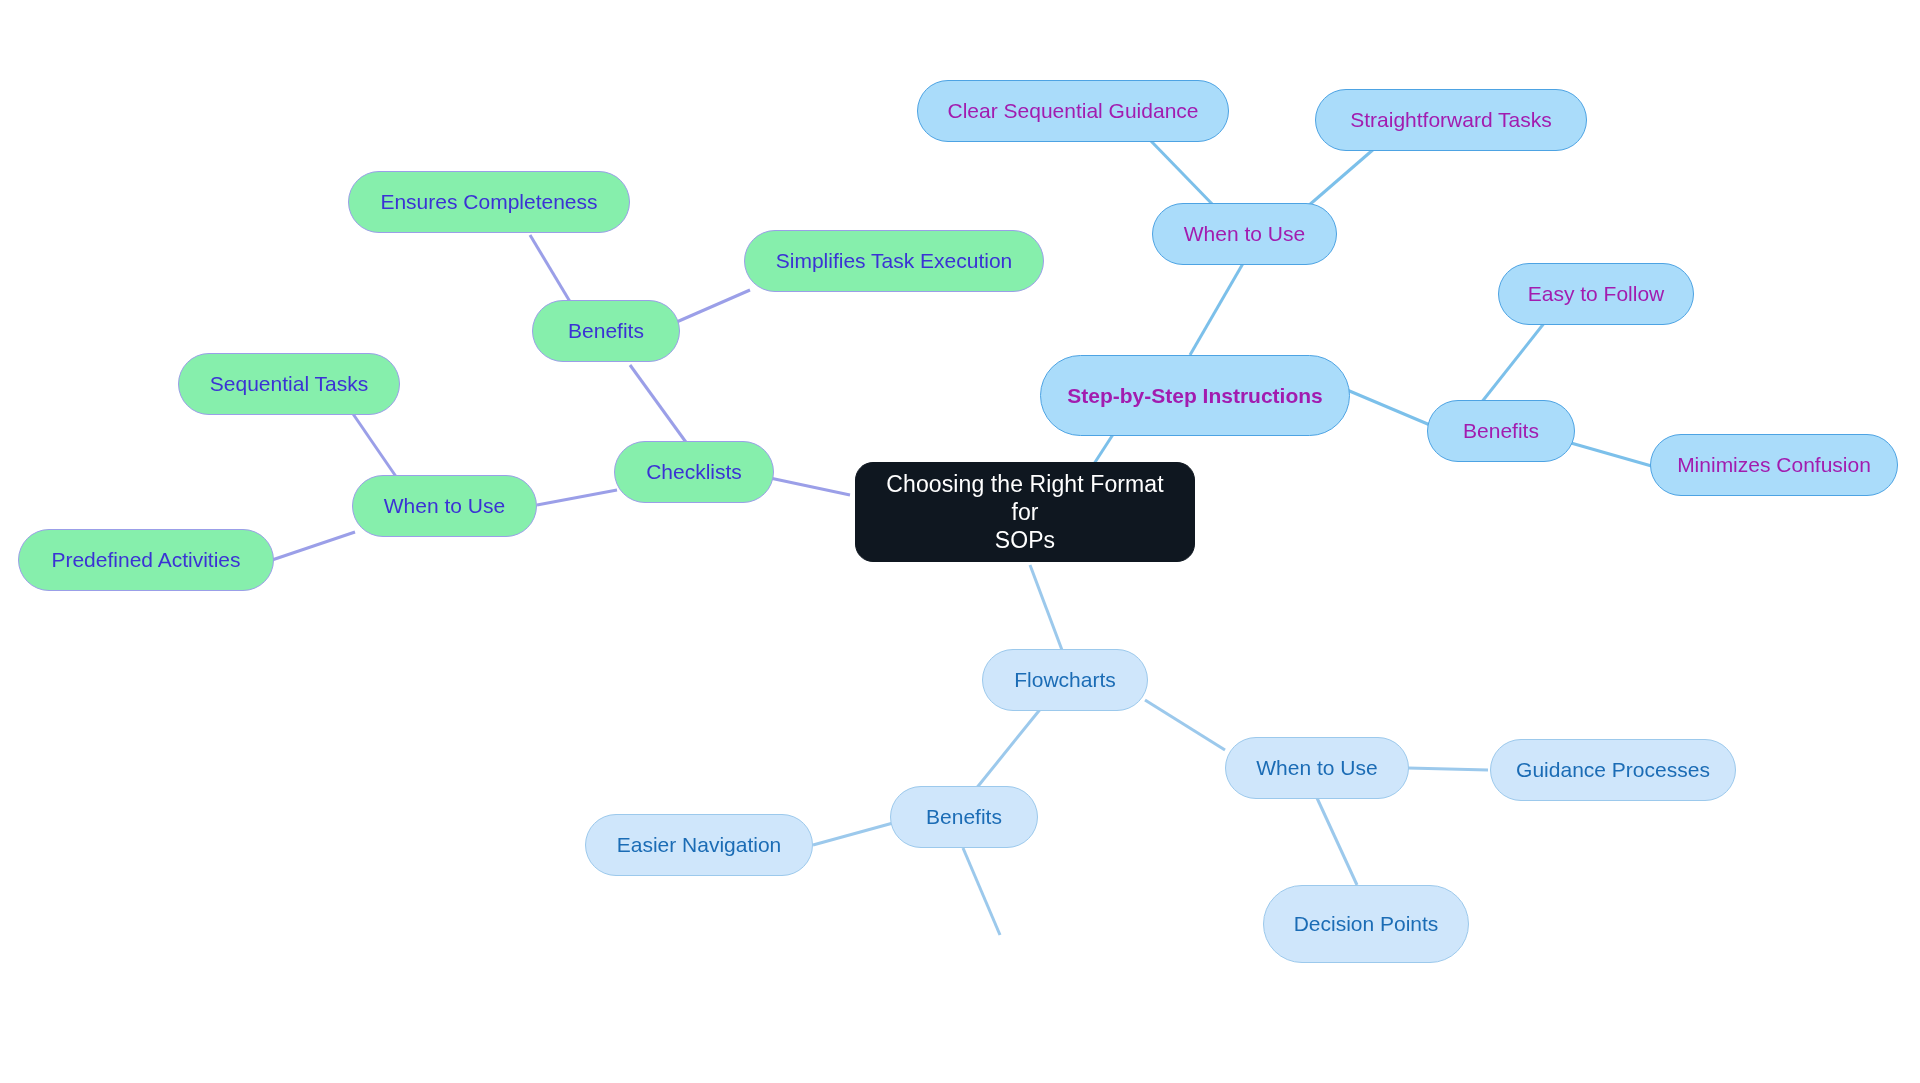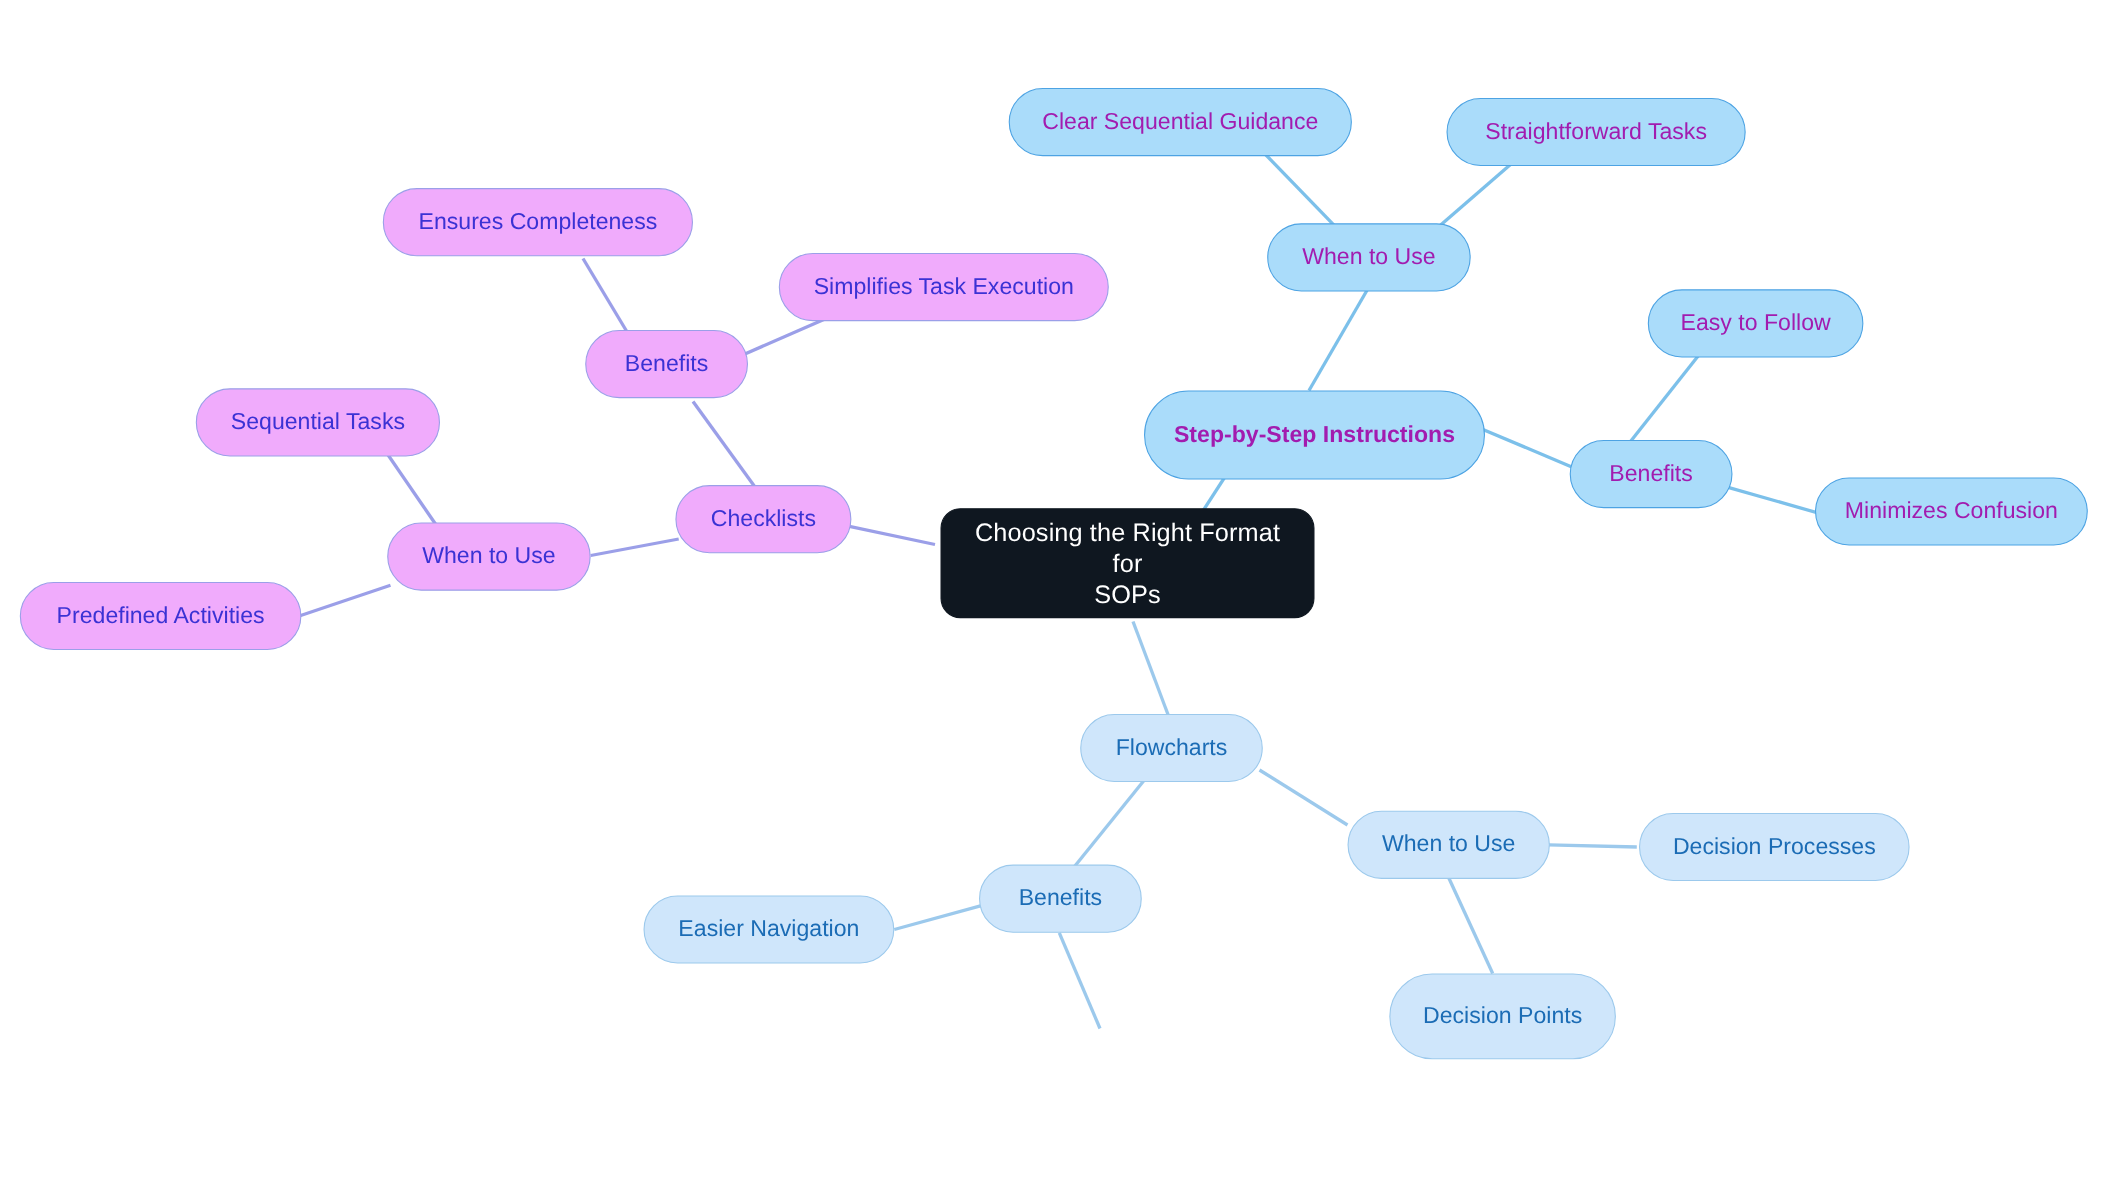--- a/index.html
+++ b/index.html
@@ -53,21 +53,21 @@
     color: #a21caf;
     font-size: 21px;
   }
   .node-blue-light {
     background: #cfe6fb;
     border-color: #9cc9ec;
     color: #1b6cb5;
     font-size: 21px;
   }
   .node-purple {
-    background: #f0abfc;
+    background: #86efac;
     border-color: #9b9fe8;
     color: #3b32d4;
     font-size: 21px;
   }
 </style>
 </head>
 <body>
 
 <div id="mindmap-canvas">
 
@@ -114,33 +114,33 @@
   <div class="node node-blue-dark" style="left:1498px; top:263px; width:196px; height:62px;">Easy to Follow</div>
 
   <div class="node node-blue-dark" style="left:1650px; top:434px; width:248px; height:62px;">Minimizes Confusion</div>
 
   <div class="node node-purple" style="left:614px; top:441px; width:160px; height:62px;">Checklists</div>
 
   <div class="node node-purple" style="left:532px; top:300px; width:148px; height:62px;">Benefits</div>
 
   <div class="node node-purple" style="left:348px; top:171px; width:282px; height:62px;">Ensures Completeness</div>
 
-  <div class="node node-purple" style="left:708px; top:230px; width:300px; height:62px;">Simplifies Task Execution</div>
+  <div class="node node-purple" style="left:744px; top:230px; width:300px; height:62px;">Simplifies Task Execution</div>
 
   <div class="node node-purple" style="left:352px; top:475px; width:185px; height:62px;">When to Use</div>
 
   <div class="node node-purple" style="left:178px; top:353px; width:222px; height:62px;">Sequential Tasks</div>
 
   <div class="node node-purple" style="left:18px; top:529px; width:256px; height:62px;">Predefined Activities</div>
 
   <div class="node node-blue-light" style="left:982px; top:649px; width:166px; height:62px;">Flowcharts</div>
 
   <div class="node node-blue-light" style="left:1225px; top:737px; width:184px; height:62px;">When to Use</div>
 
-  <div class="node node-blue-light" style="left:1490px; top:739px; width:246px; height:62px;">Decision Processes</div>
+  <div class="node node-blue-light" style="left:1490px; top:739px; width:246px; height:62px;">Guidance Processes</div>
 
   <div class="node node-blue-light" style="left:1263px; top:885px; width:206px; height:78px;">Decision Points</div>
 
   <div class="node node-blue-light" style="left:890px; top:786px; width:148px; height:62px;">Benefits</div>
 
   <div class="node node-blue-light" style="left:585px; top:814px; width:228px; height:62px;">Easier Navigation</div>
 
 
 </div>
 

